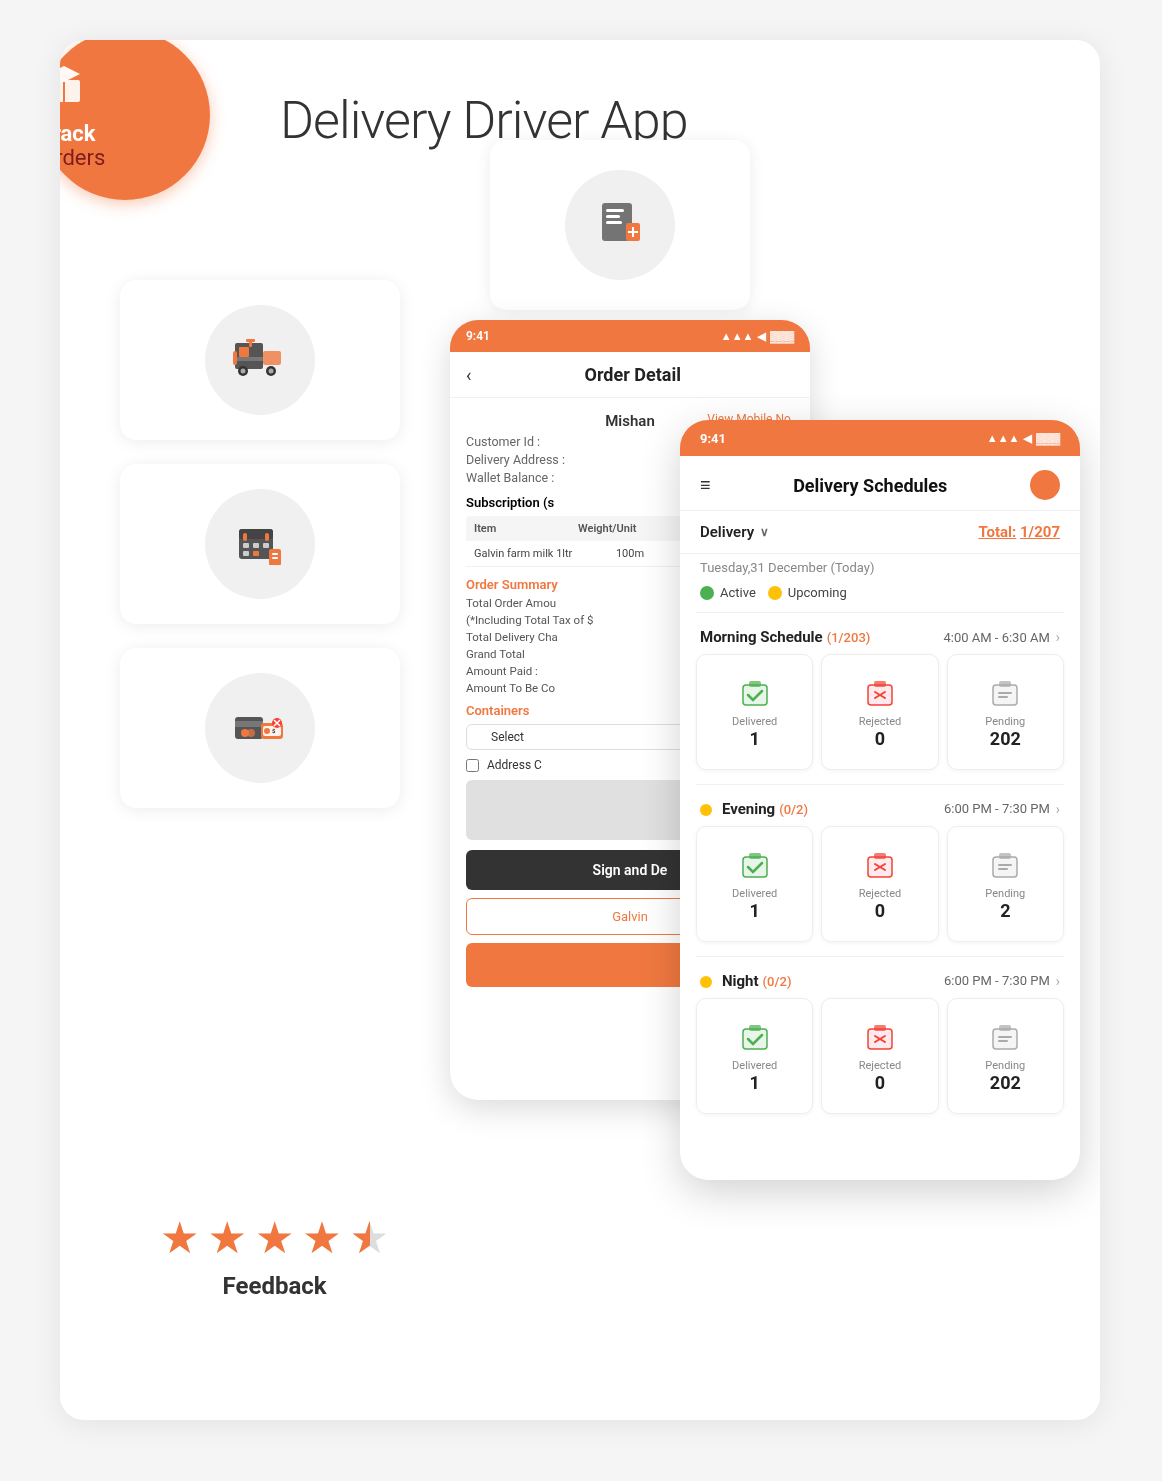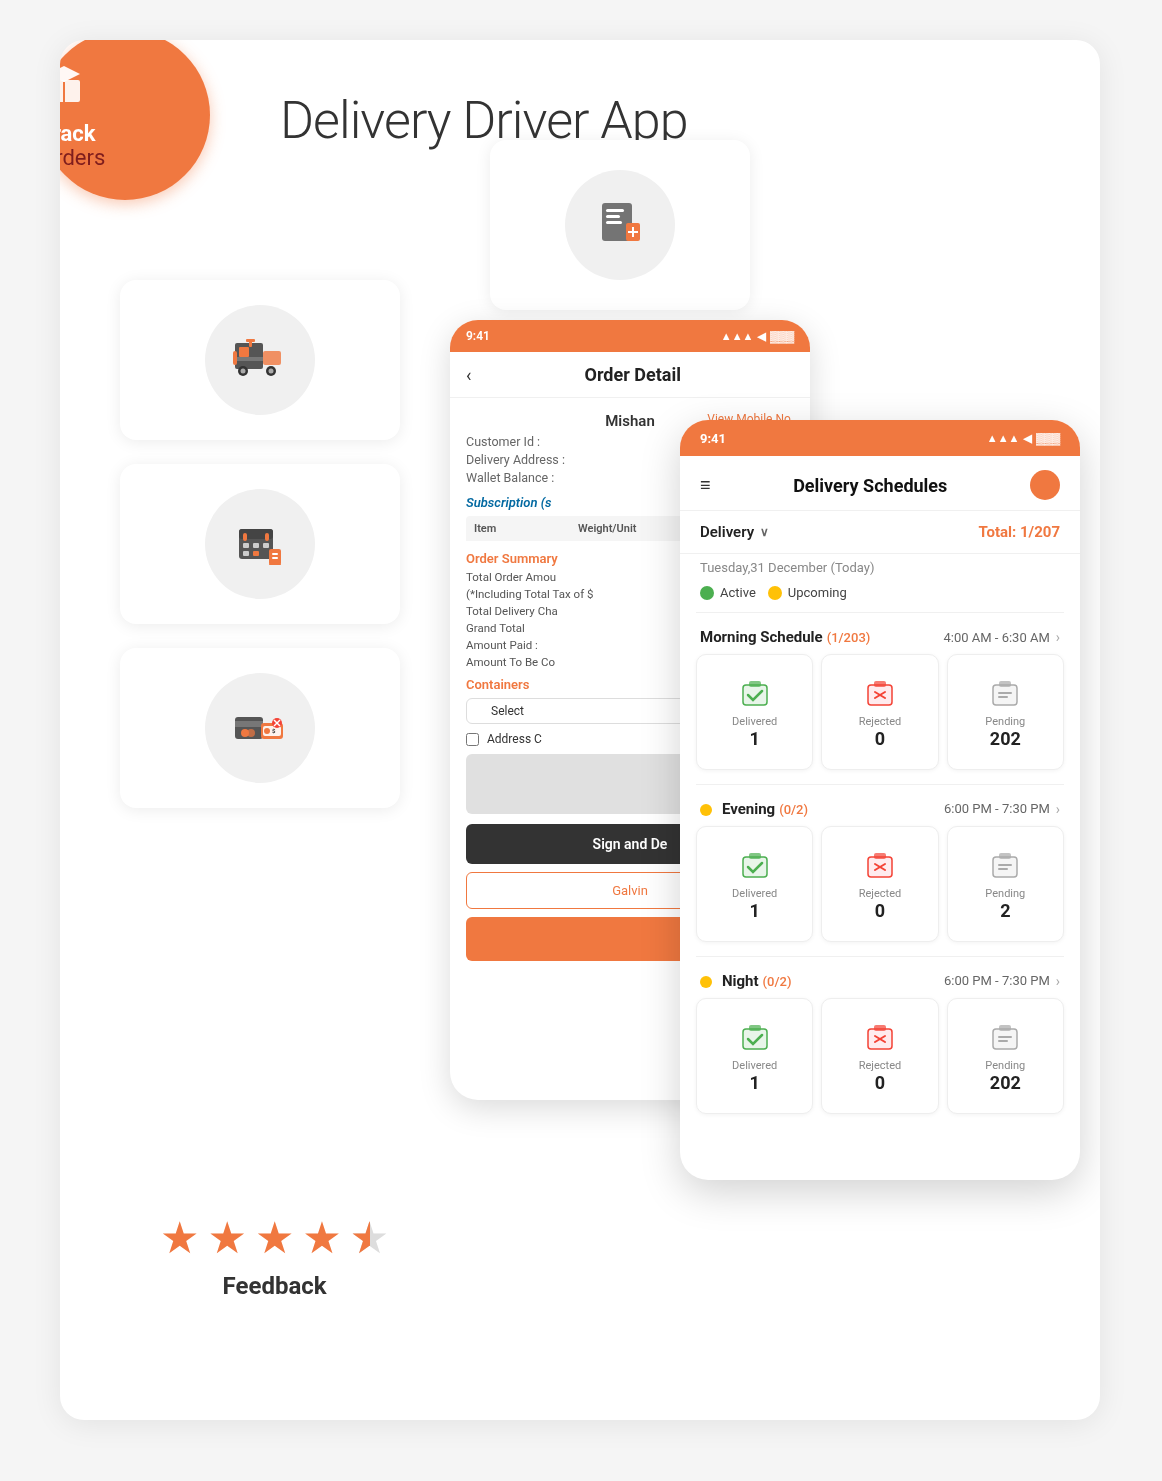--- a/index.html
+++ b/index.html
@@ -194,25 +194,24 @@
       color: #F07840; font-size: 12px; text-decoration: none;
       position: absolute; right: 16px;
     }
     .phone-content .info-row {
       display: flex; justify-content: space-between;
       margin-bottom: 3px; font-size: 12.5px;
     }
     .phone-content .label { color: #666; }
 
     .subscription-header {
-      color: #0369a1;
+      color: #000000;
       font-size: 13px;
       font-weight: 600;
       margin: 10px 0 6px;
-      font-style: italic;
     }
 
     .table-header {
       display: grid;
       grid-template-columns: 1fr 1fr 1fr;
       background: #f5f5f5;
       padding: 6px 8px;
       font-size: 11px;
       font-weight: 600;
       color: #555;
@@ -363,21 +362,21 @@
       gap: 6px;
       font-size: 15px;
       font-weight: 600;
       color: #222;
     }
     .ds-delivery-btn .chevron { font-size: 12px; color: #666; }
     .ds-total {
       font-size: 15px;
       color: #555;
     }
-    .ds-total span { color: #F07840; font-weight: 700; }
+    .ds-total span { color: #F07840; font-weight: 700; text-decoration: underline; }
 
     .ds-date {
       padding: 6px 20px 10px;
       font-size: 13px;
       color: #888;
     }
 
     .ds-legend {
       display: flex;
       gap: 12px;
@@ -620,20 +619,25 @@
       <div class="info-row">
         <span class="label">Wallet Balance :</span>
       </div>
 
       <div class="subscription-header">Subscription (s</div>
       <div class="table-header">
         <span>Item</span>
         <span>Weight/Unit</span>
         <span></span>
       </div>
+      <div class="table-row">
+        <span>Galvin farm milk 1ltr</span>
+        <span>100m</span>
+        <span></span>
+      </div>
 
       <div class="order-summary-header">Order Summary</div>
       <div class="summary-row">
         <span>Total Order Amou</span>
       </div>
       <div class="summary-row">
         <span>(*Including Total Tax of $</span>
       </div>
       <div class="summary-row">
         <span>Total Delivery Cha</span>

